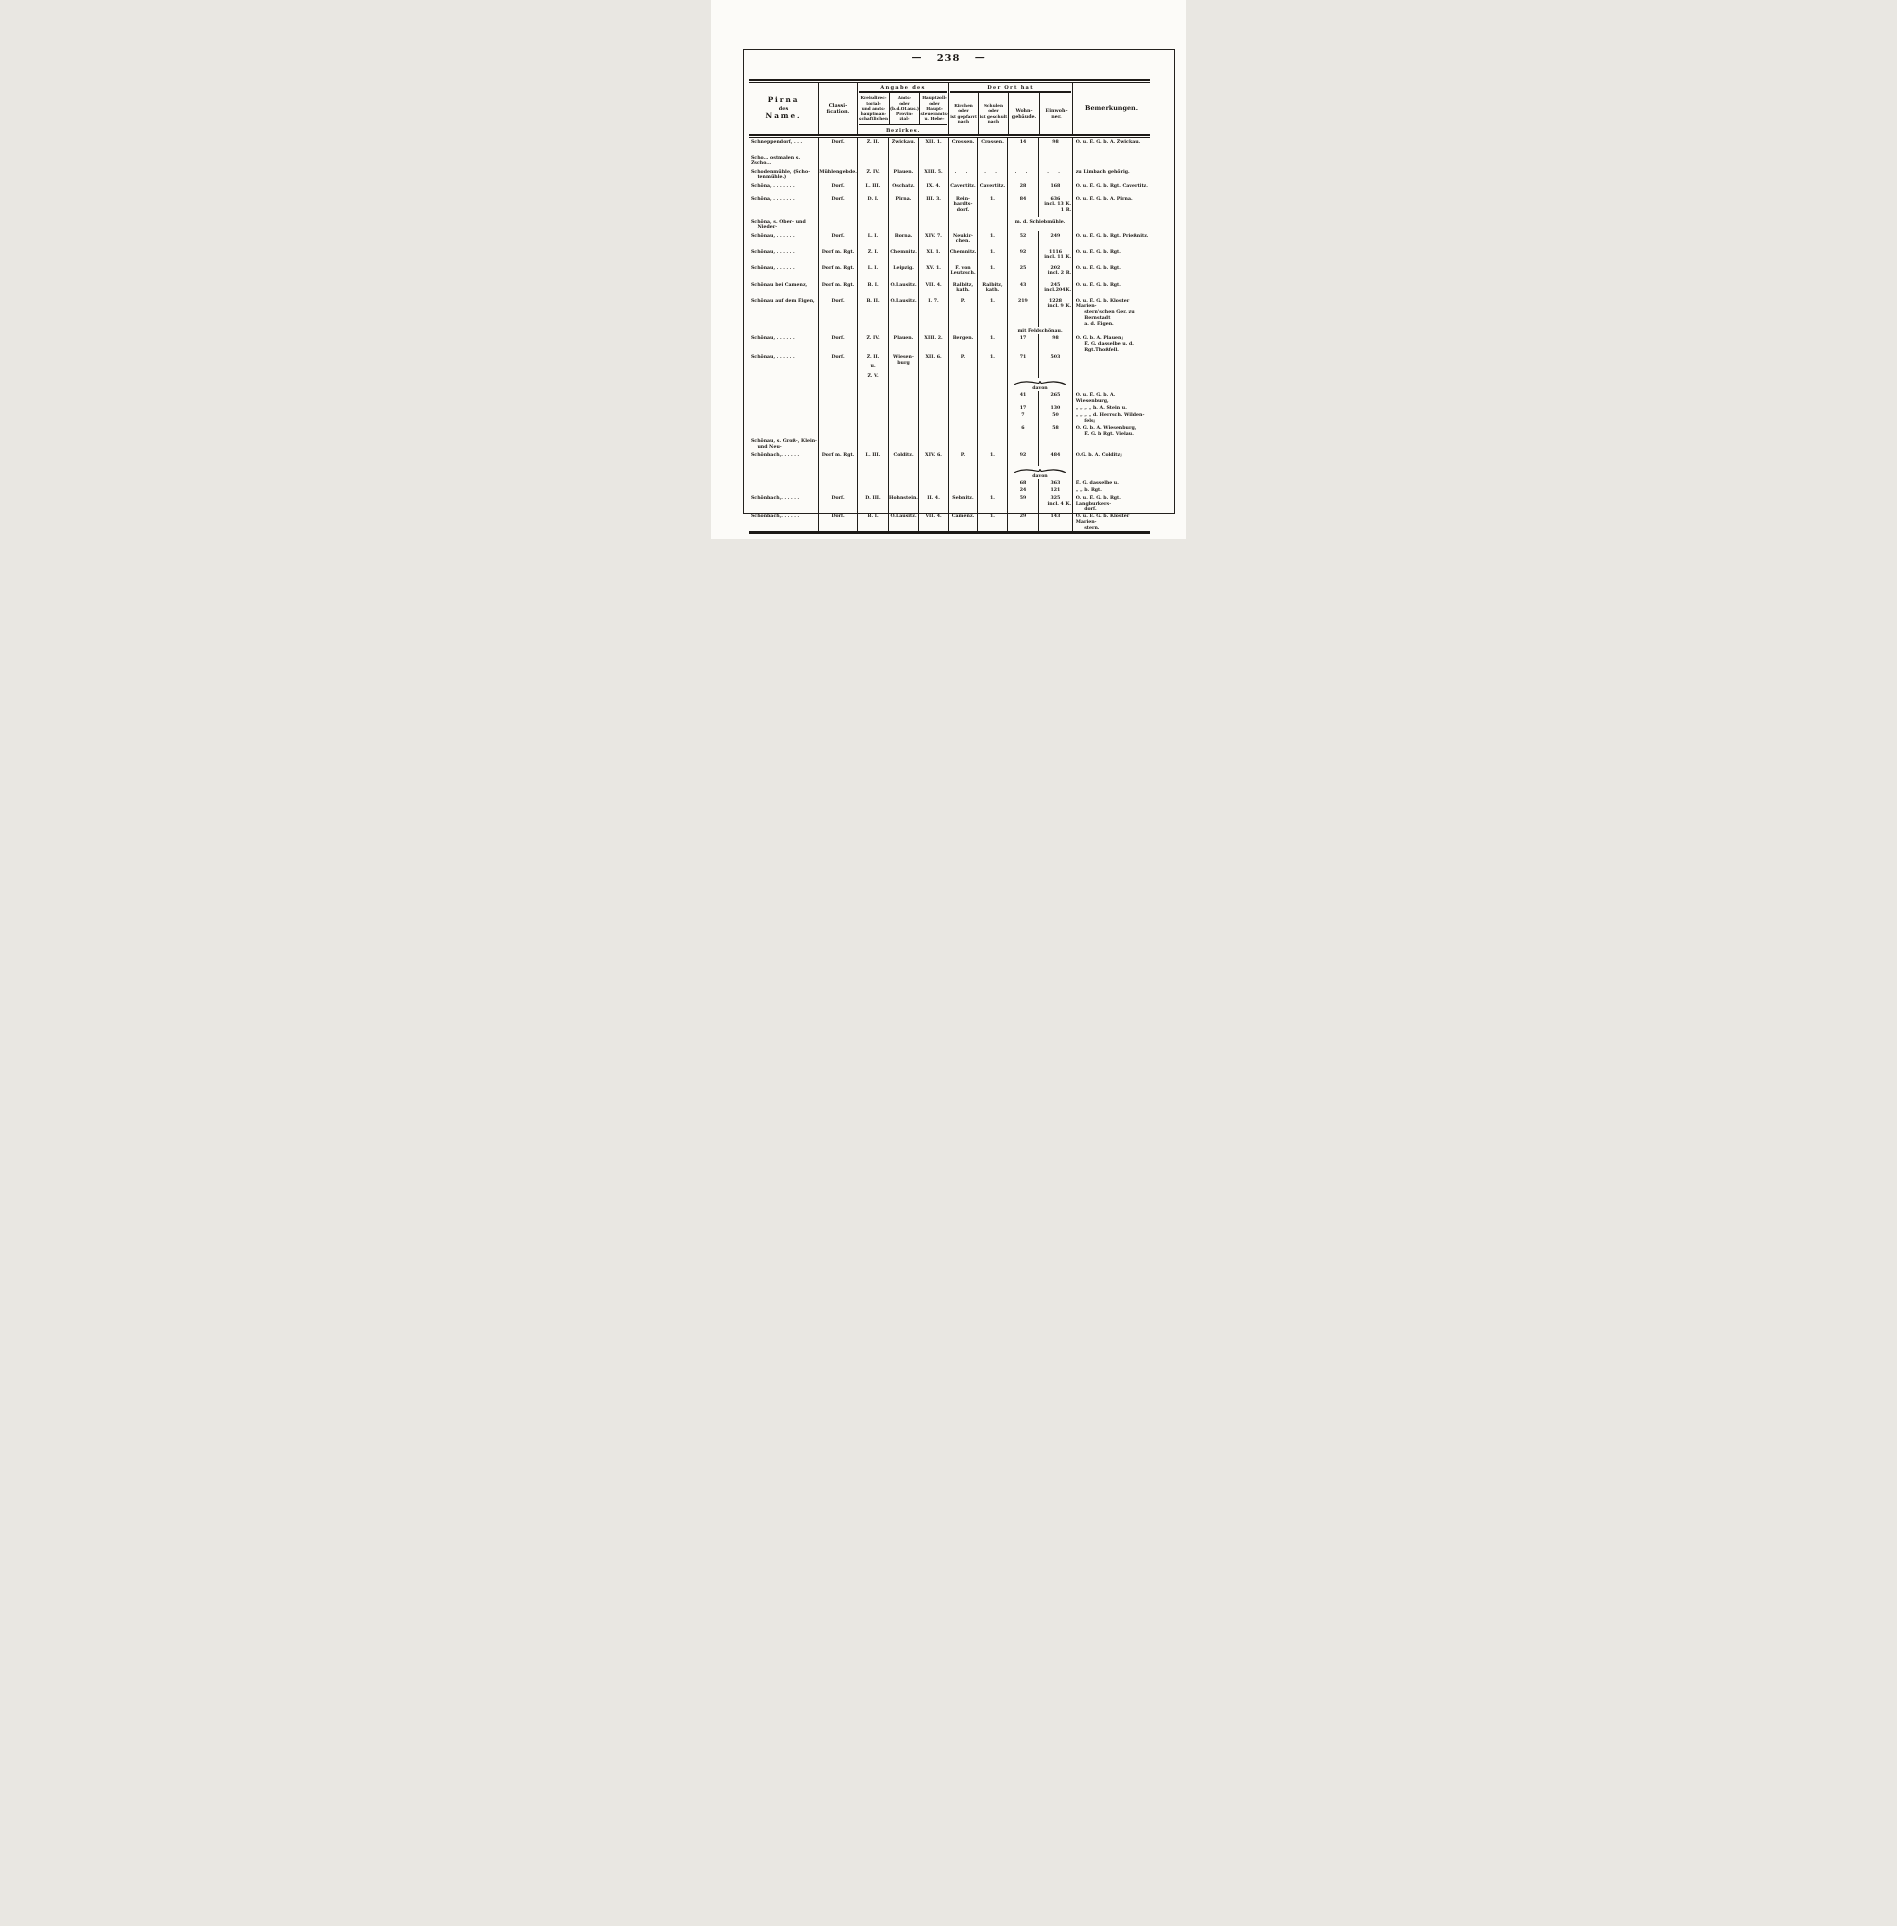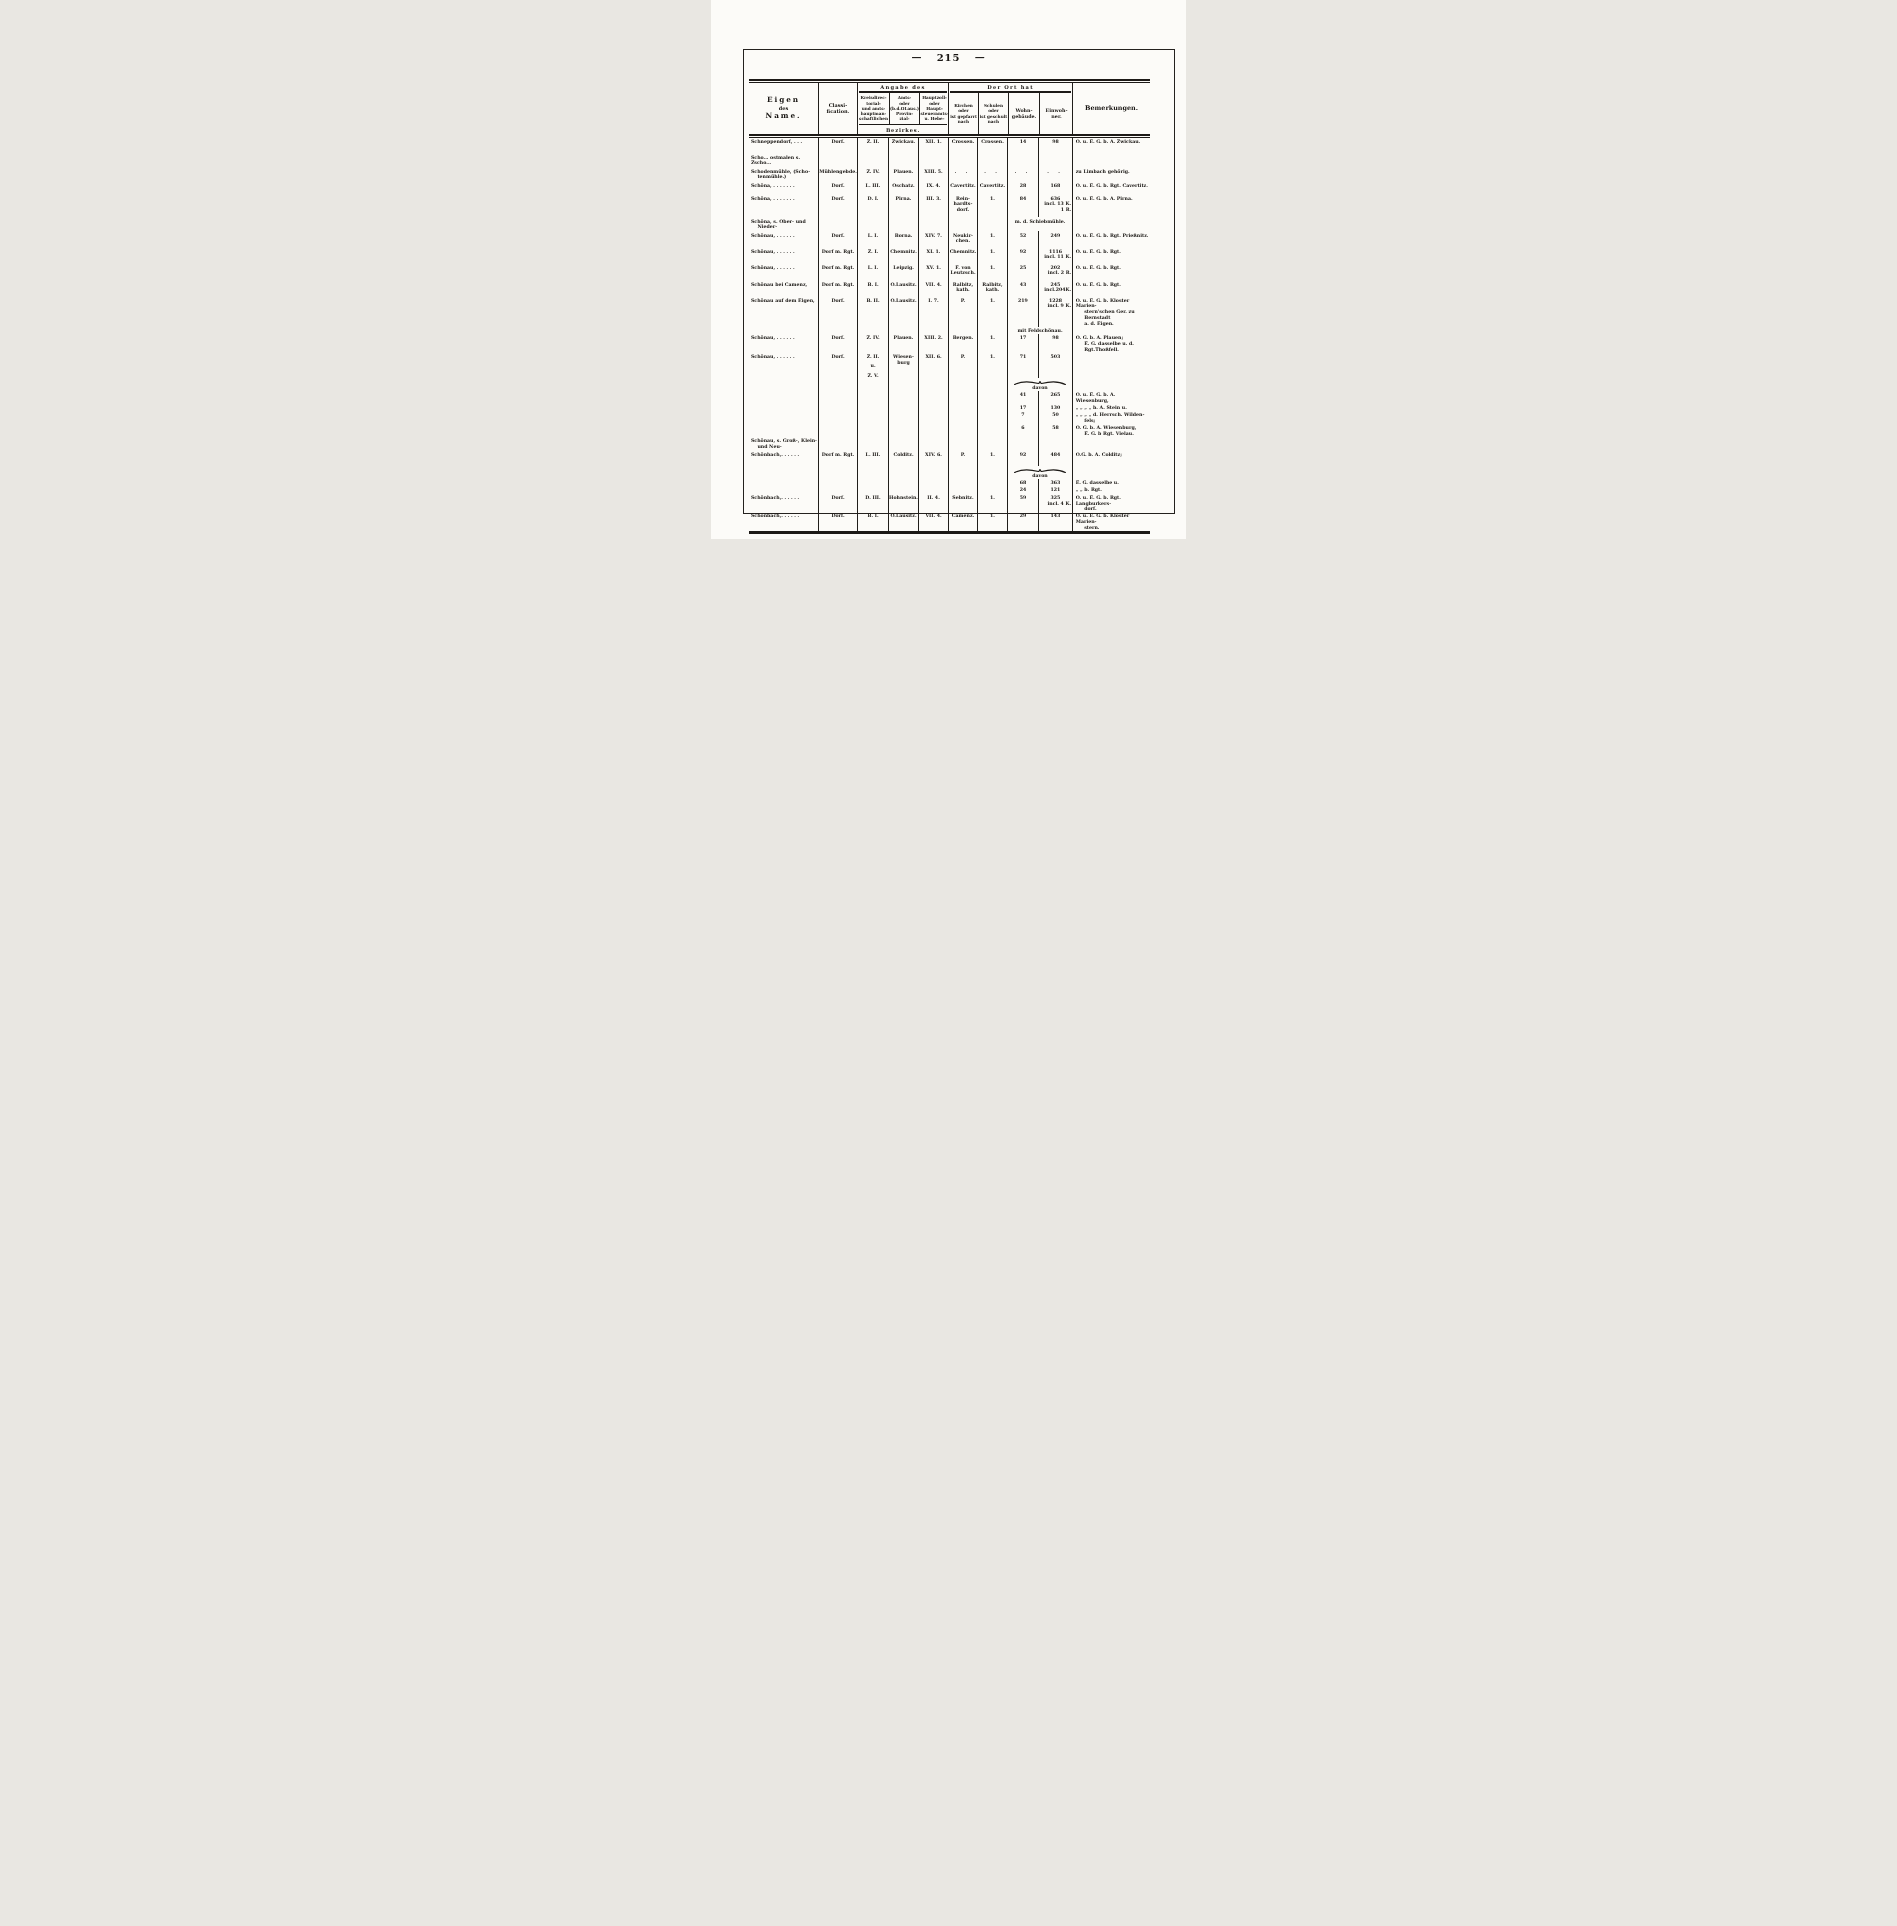--- a/index.html
+++ b/index.html
@@ -54,32 +54,32 @@
   .brace-wrap svg{display:block;}
   .davon-label{font-size:4.7px;font-weight:bold;line-height:5.8px;margin-top:0.4px;}
 </style>
 </head>
 <body>
 
 <div class="page">
   <div class="page-border"></div>
 
   <div class="page-number-row">
-    <span class="dash">—</span><span>215</span><span class="dash">—</span>
+    <span class="dash">—</span><span>238</span><span class="dash">—</span>
   </div>
 
   <div class="tbl">
     <div class="dbl">
         <div class="thick"></div>
         <div class="thin"></div>
       </div>
 
     <div class="thead" style="height:52px;">
       <div class="hsec h-name">
-        <div class="big">Eigen</div>
+        <div class="big">Pirna</div>
         <div style="font-size:5px;font-weight:bold;">des</div>
         <div class="big">Name.</div>
       </div>
       <div class="hsec h-class bl">
         <div>Classi-</div>
         <div>fication.</div>
       </div>
       <div class="hsec h-grpA bl">
         <div class="grp-title">Angabe des</div>
         <div class="grp-rule"></div>

